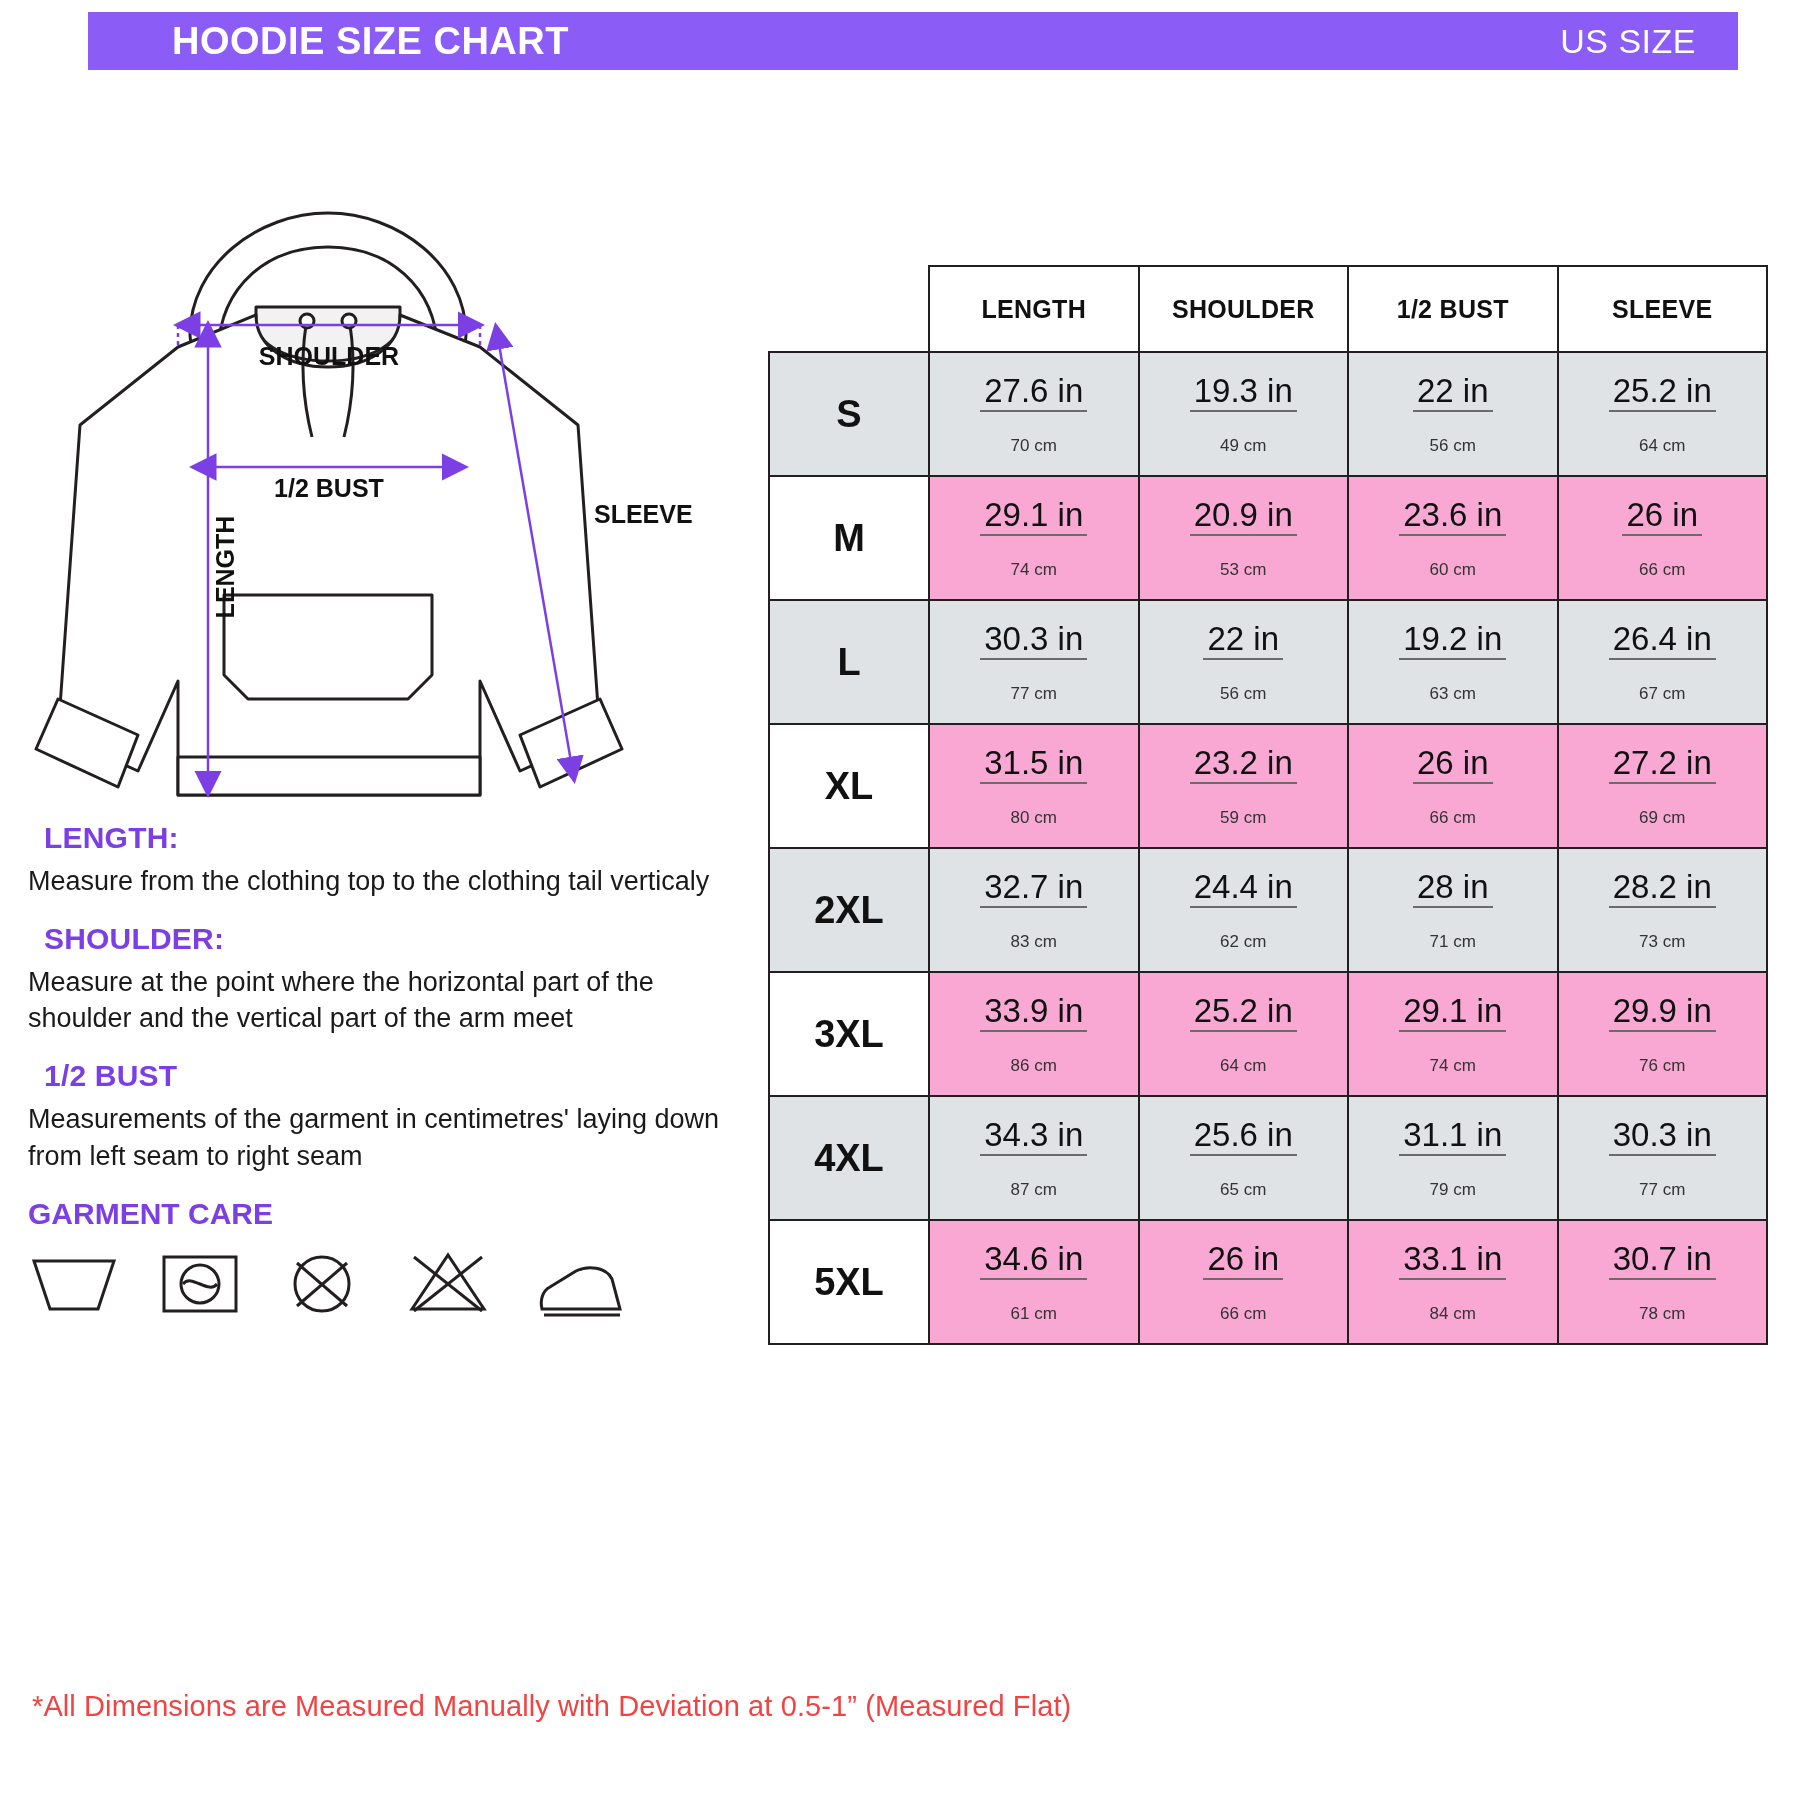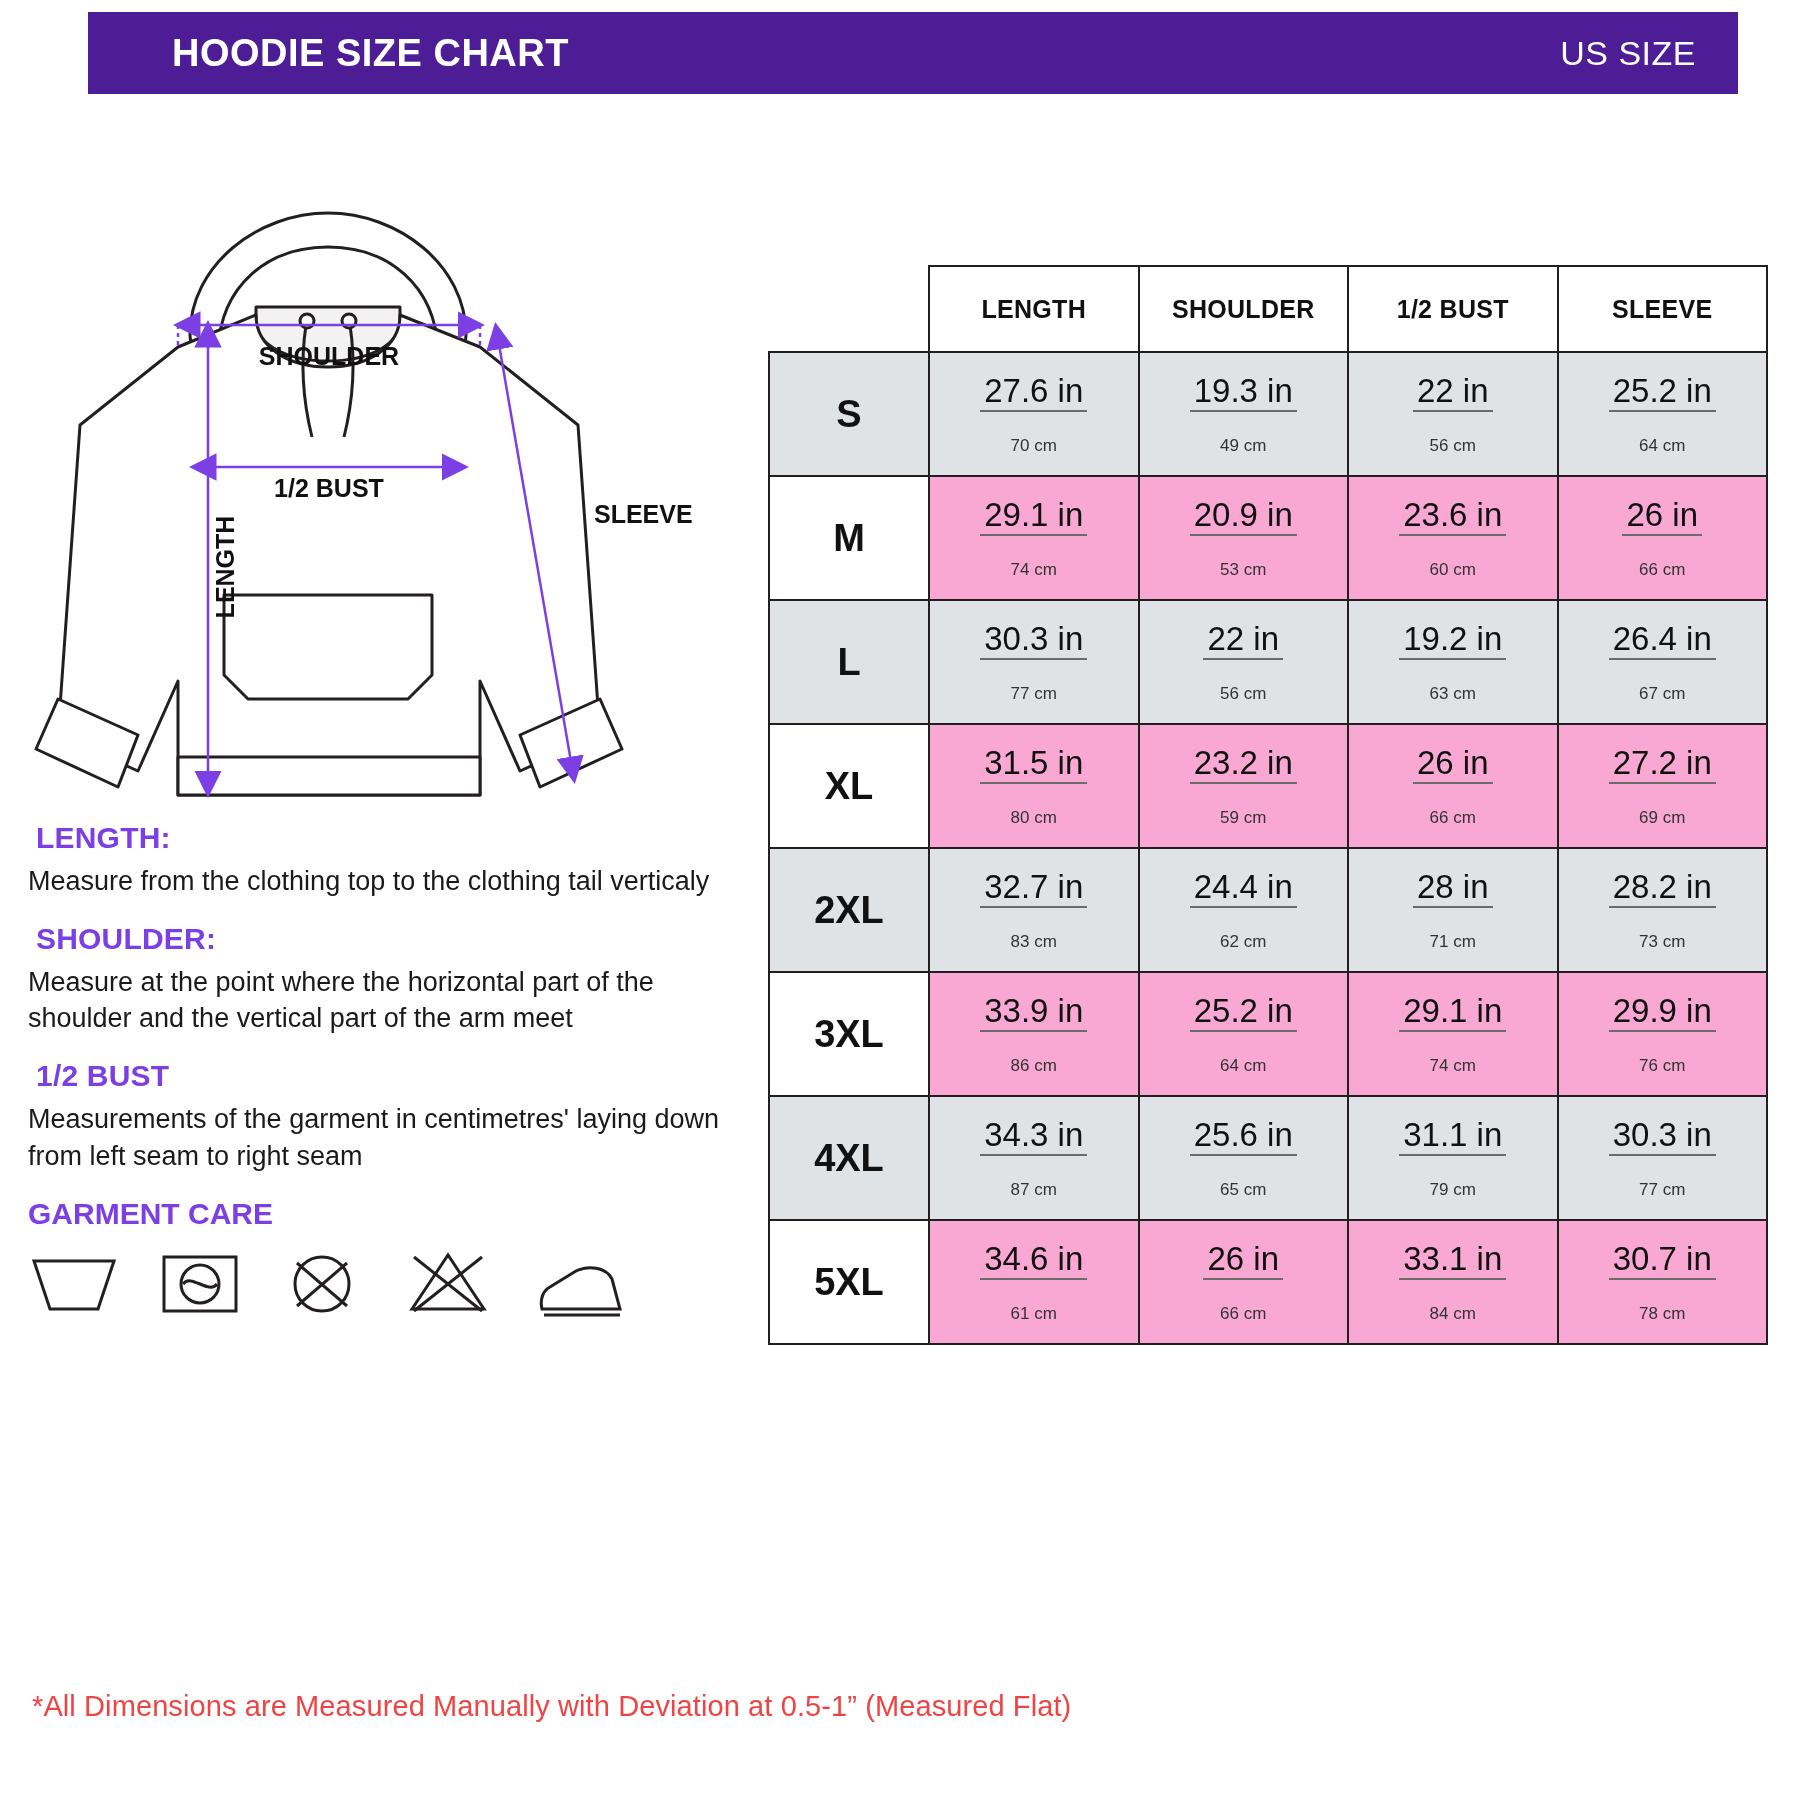--- a/index.html
+++ b/index.html
@@ -13,22 +13,22 @@
   .page {
     position: relative;
     width: 1800px; height: 1800px;
     background: #ffffff;
   }
 
   
   .header-bar {
     position: absolute;
     left: 88px; top: 12px;
-    width: 1650px; height: 82px;
-    background: #4c1d95;
+    width: 1650px; height: 58px;
+    background: #8b5cf6;
     display: flex;
     align-items: center;
     justify-content: space-between;
     padding: 0 42px 0 84px;
   }
   .header-title {
     color: #ffffff;
     font-size: 38px;
     font-weight: bold;
     letter-spacing: 0.5px;
@@ -53,21 +53,21 @@
     width: 700px; height: 640px;
   }
   .hoodie-wrap svg { display: block; }
 
   
   .measure-block { margin-top: 6px; }
   .measure-head {
     color: #7B3FE4;
     font-size: 30px;
     font-weight: bold;
-    margin: 0 0 8px 8px;
+    margin: 0 0 8px 16px;
     letter-spacing: 0.2px;
   }
   .measure-body {
     color: #1a1a1a;
     font-size: 27px;
     line-height: 1.36;
     margin: 0 0 22px 0;
     max-width: 720px;
   }
   .care-head {

